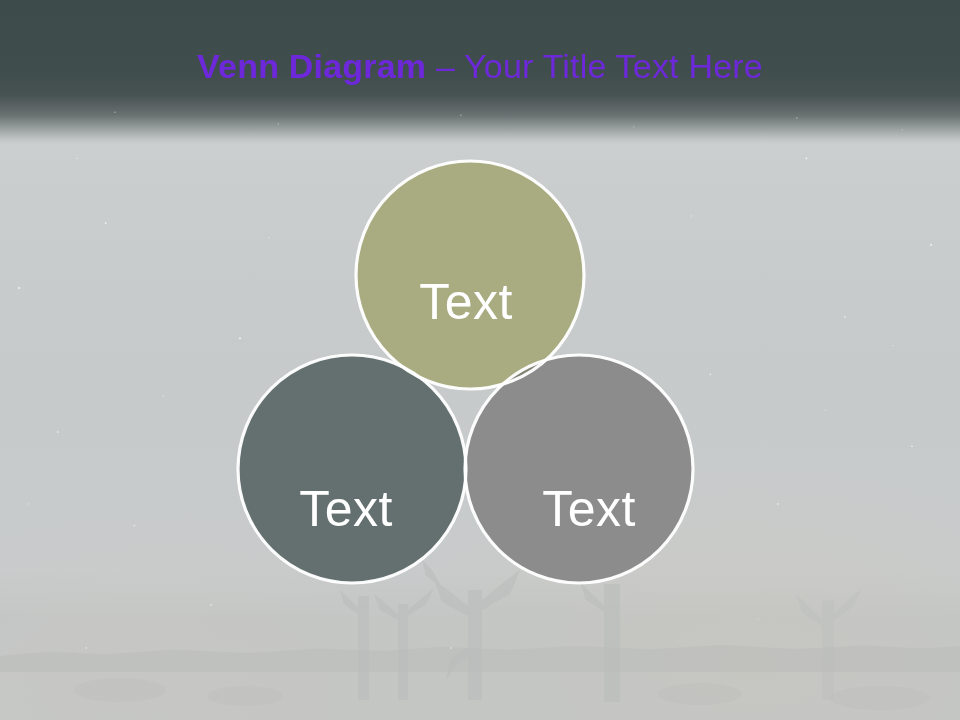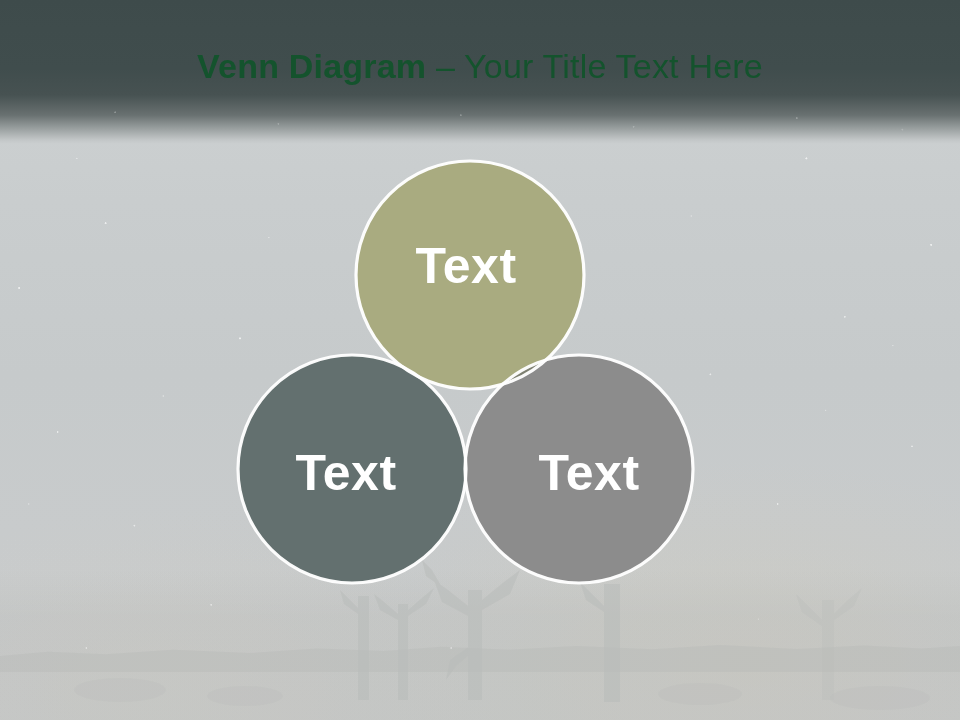--- a/index.html
+++ b/index.html
@@ -161,25 +161,26 @@
     top: 0;
     width: 960px;
     height: 720px;
   }
 
   .venn-label {
     position: absolute;
     color: #ffffff;
     font-size: 50px;
     line-height: 50px;
-    font-weight: 700;
+    font-weight: 400;
     letter-spacing: .5px;
     text-align: center;
     width: 200px;
     user-select: none;
+    margin-top: 36px;
   }
   .venn-label.top   { left: 366px; top: 241px; }
   .venn-label.left  { left: 246px; top: 448px; }
   .venn-label.right { left: 489px; top: 448px; }
 </style>
 </head>
 <body>
 
 <div id="slide">
 
@@ -230,21 +231,21 @@
     </g>
   </svg>
 
   <div class="bg-speckle"></div>
   <div class="bg-speckle-b"></div>
 
   <div class="header">
     <div class="header-speck"></div>
   </div>
 
-  <div class="title" style="color: #14532d;">
+  <div class="title" style="color: #6d28d9;">
     <span class="t-bold">Venn Diagram</span><span class="t-dash"> – </span><span class="t-rest">Your Title Text Here</span>
   </div>
 
   <svg class="venn" width="960" height="720" viewBox="0 0 960 720">
     <defs>
 
       <clipPath id="clipTop">
           <circle id="cTop" cx="470" cy="275" r="114"></circle>
         </clipPath>
       <clipPath id="clipLeft">

